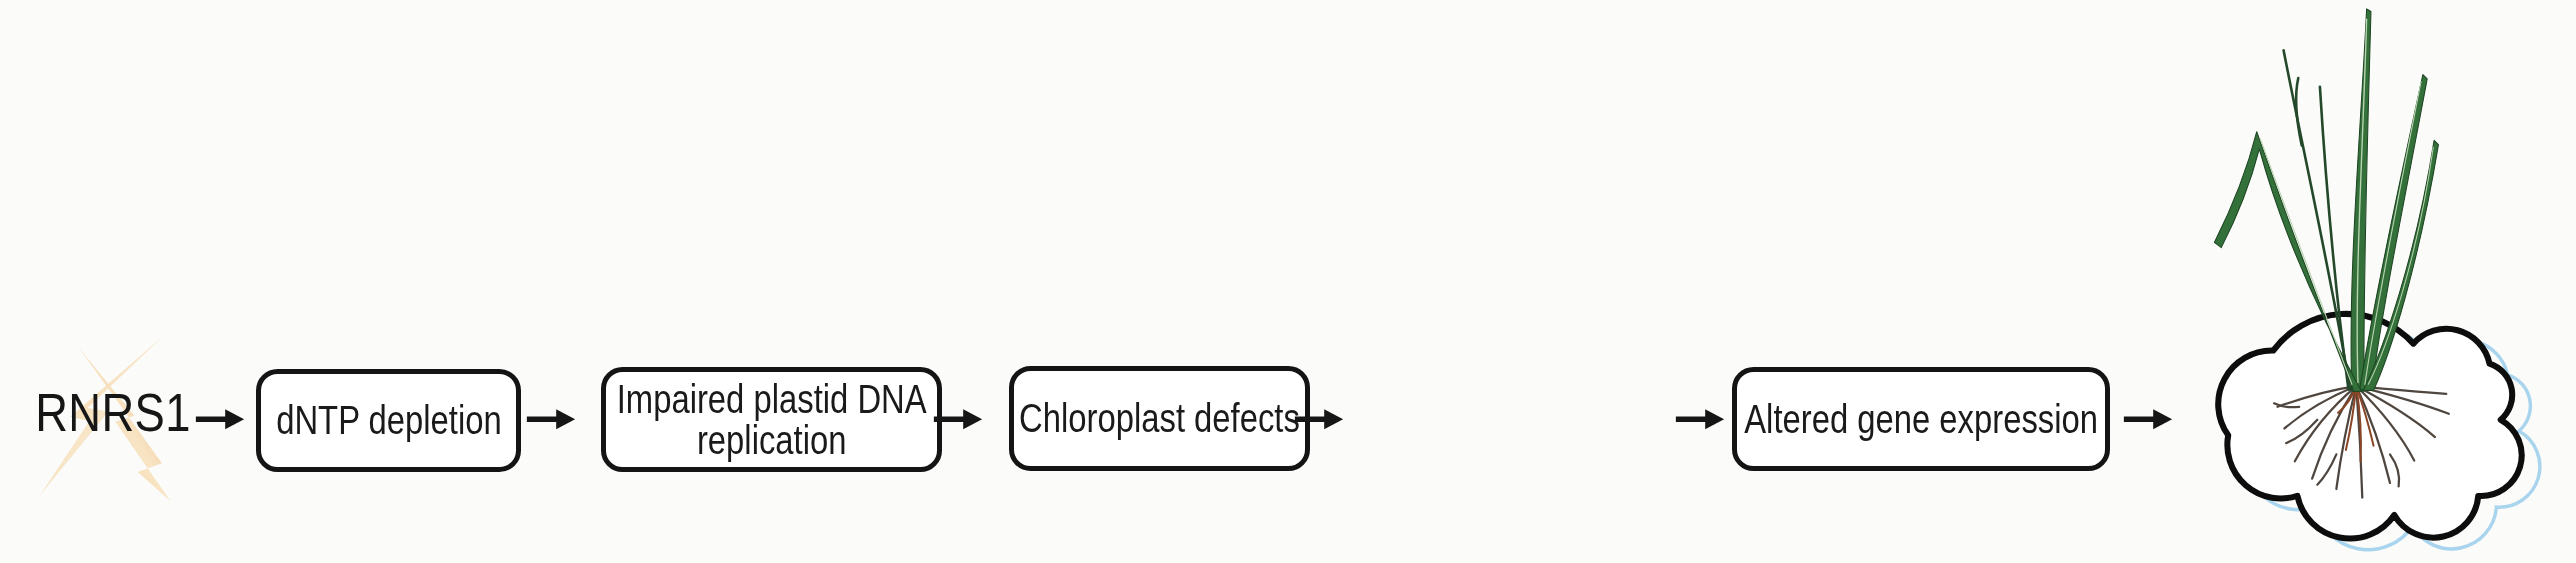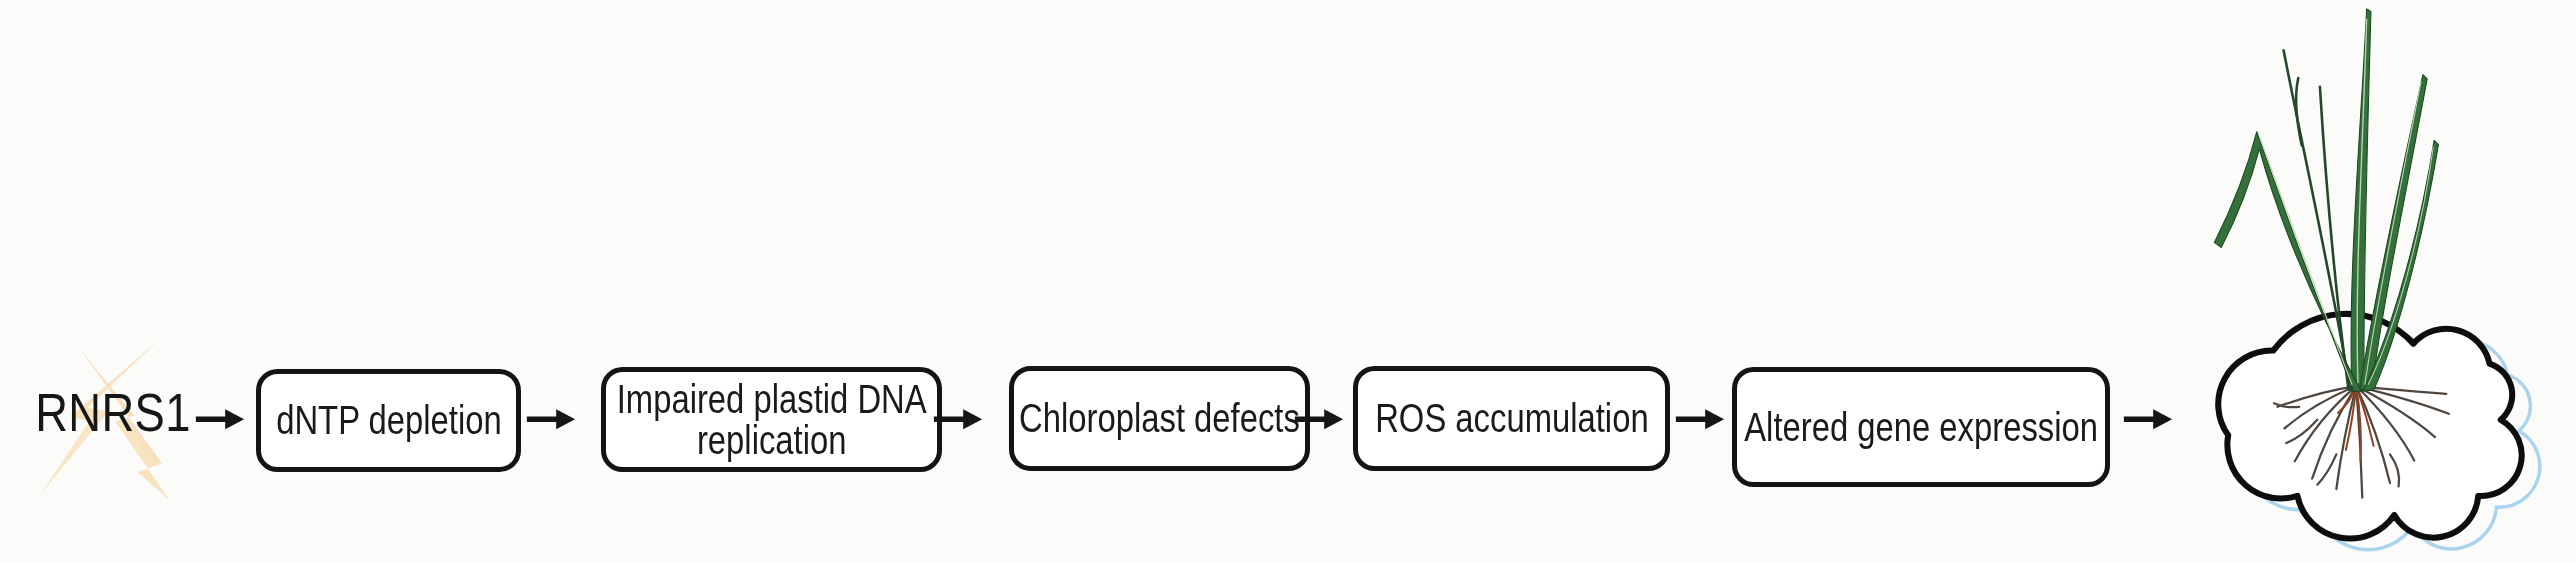--- a/index.html
+++ b/index.html
@@ -94,30 +94,27 @@
 
   <div class="box" style="left:1009px;top:366px;width:301px;height:105px">
     <div class="box-label">Chloroplast defects</div>
   </div>
 
   <svg class="arrow" style="left:1294px" width="50" height="22.5" viewBox="0 0 58 26">
     <line x1="1" y1="13" x2="38" y2="13" stroke="#161616" stroke-width="6.5"></line>
     <polygon points="35,1.5 57,13 35,24.5" fill="#161616"></polygon>
   </svg>
 
-  <div class="box" style="left:1353px;top:366px;width:317px;height:105px">
-    <div class="box-label">ROS accumulation</div>
-  </div>
 
   <svg class="arrow" style="left:1675px" width="50" height="22.5" viewBox="0 0 58 26">
     <line x1="1" y1="13" x2="38" y2="13" stroke="#161616" stroke-width="6.5"></line>
     <polygon points="35,1.5 57,13 35,24.5" fill="#161616"></polygon>
   </svg>
 
-  <div class="box" style="left:1732px;top:367px;width:378px;height:120px">
+  <div class="box" style="left:1732px;top:367px;width:378px;height:104px">
     <div class="box-label">Altered gene expression</div>
   </div>
 
   <svg class="arrow" style="left:2123px" width="50" height="22.5" viewBox="0 0 58 26">
     <line x1="1" y1="13" x2="38" y2="13" stroke="#161616" stroke-width="6.5"></line>
     <polygon points="35,1.5 57,13 35,24.5" fill="#161616"></polygon>
   </svg>
 
   <svg class="plant" width="385" height="561" viewBox="0 0 445 648">
 

